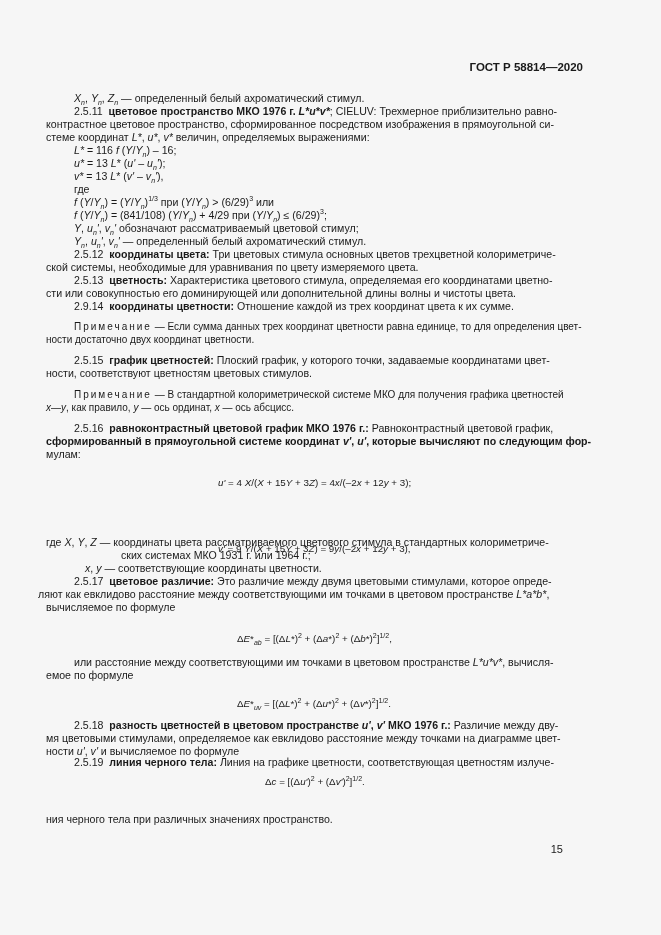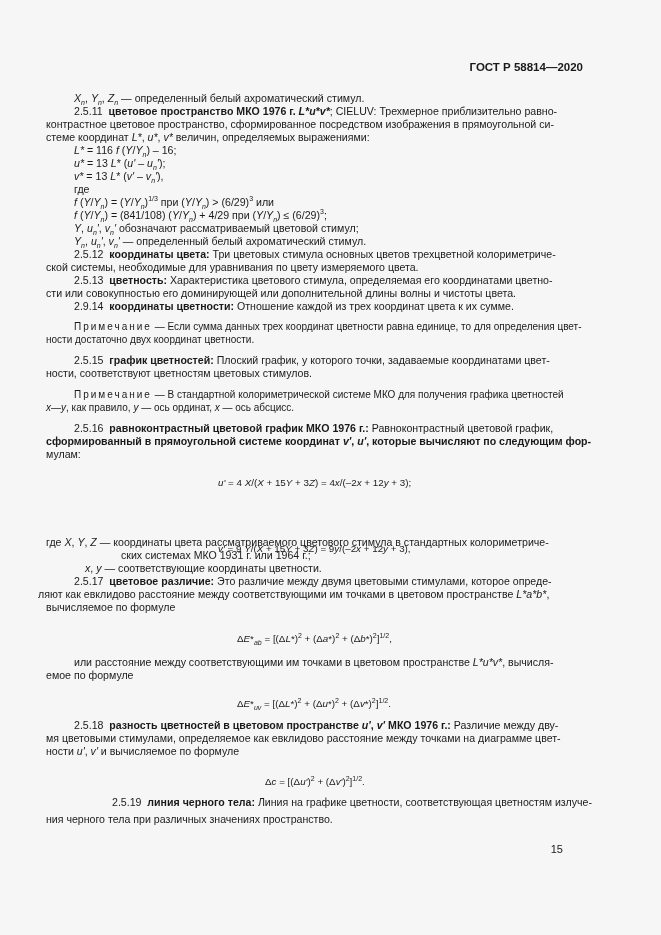--- a/index.html
+++ b/index.html
@@ -75,16 +75,16 @@
 <div class="abs" style="left:46px;top:669px;">емое по формуле</div>
 
 <div class="abs formula" style="left:237px;top:697px;">Δ<i>E</i>*<sub><i>uv</i></sub> = [(Δ<i>L</i>*)<sup>2</sup> + (Δ<i>u</i>*)<sup>2</sup> + (Δ<i>v</i>*)<sup>2</sup>]<sup>1/2</sup>.</div>
 
 <div class="abs" style="left:74px;top:719px;"><span>2.5.18</span>&nbsp; <span class="b">разность цветностей в цветовом пространстве <i>u'</i>, <i>v'</i> МКО 1976 г.:</span> <span>Различие между дву-</span></div>
 <div class="abs" style="left:46px;top:732px;">мя цветовыми стимулами, определяемое как евклидово расстояние между точками на диаграмме цвет-</div>
 <div class="abs" style="left:46px;top:745px;">ности <i>u'</i>, <i>v'</i> и вычисляемое по формуле</div>
 
 <div class="abs formula" style="left:265px;top:775px;">Δ<i>c</i> = [(Δ<i>u'</i>)<sup>2</sup> + (Δ<i>v'</i>)<sup>2</sup>]<sup>1/2</sup>.</div>
 
-<div class="abs" style="left:74px;top:796px;margin-left:38px;"><span>2.5.19</span>&nbsp; <span class="b">линия черного тела:</span> <span>Линия на графике цветности, соответствующая цветностям излуче-</span></div>
+<div class="abs" style="left:74px;top:756px;"><span>2.5.19</span>&nbsp; <span class="b">линия черного тела:</span> <span>Линия на графике цветности, соответствующая цветностям излуче-</span></div>
 <div class="abs" style="left:46px;top:813px;">ния черного тела при различных значениях пространство.</div>
 
 <div class="abs pagenum">15</div>
 
 </body></html>

